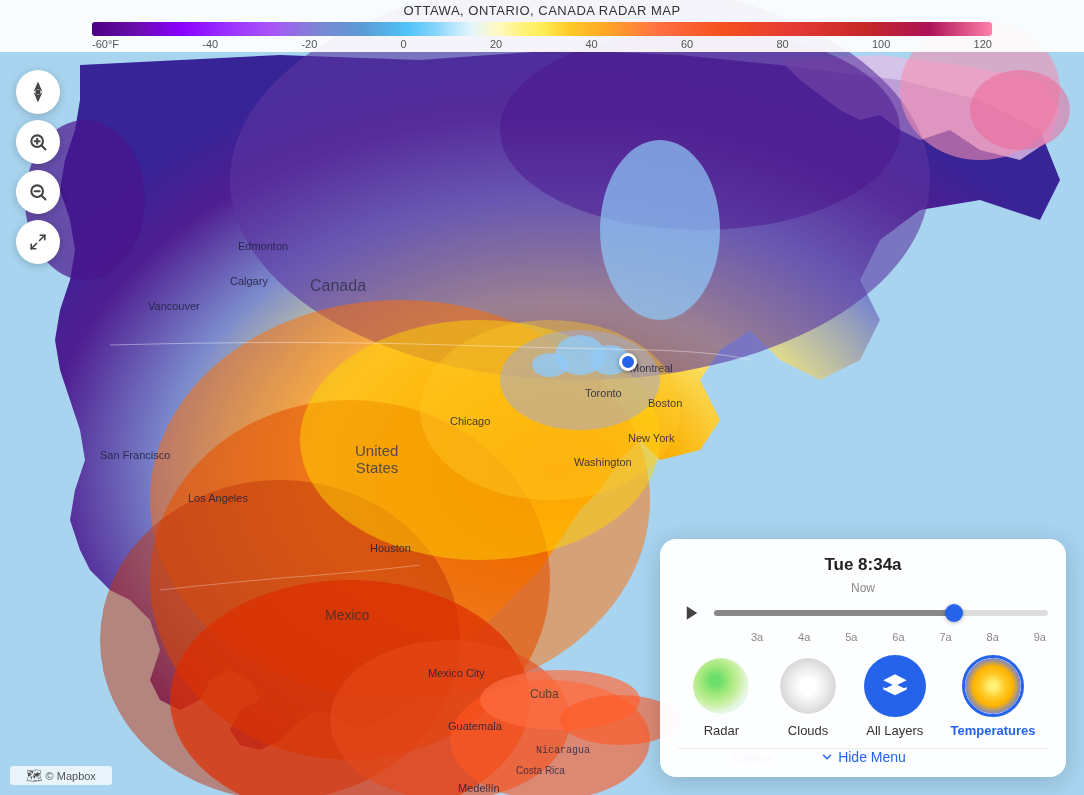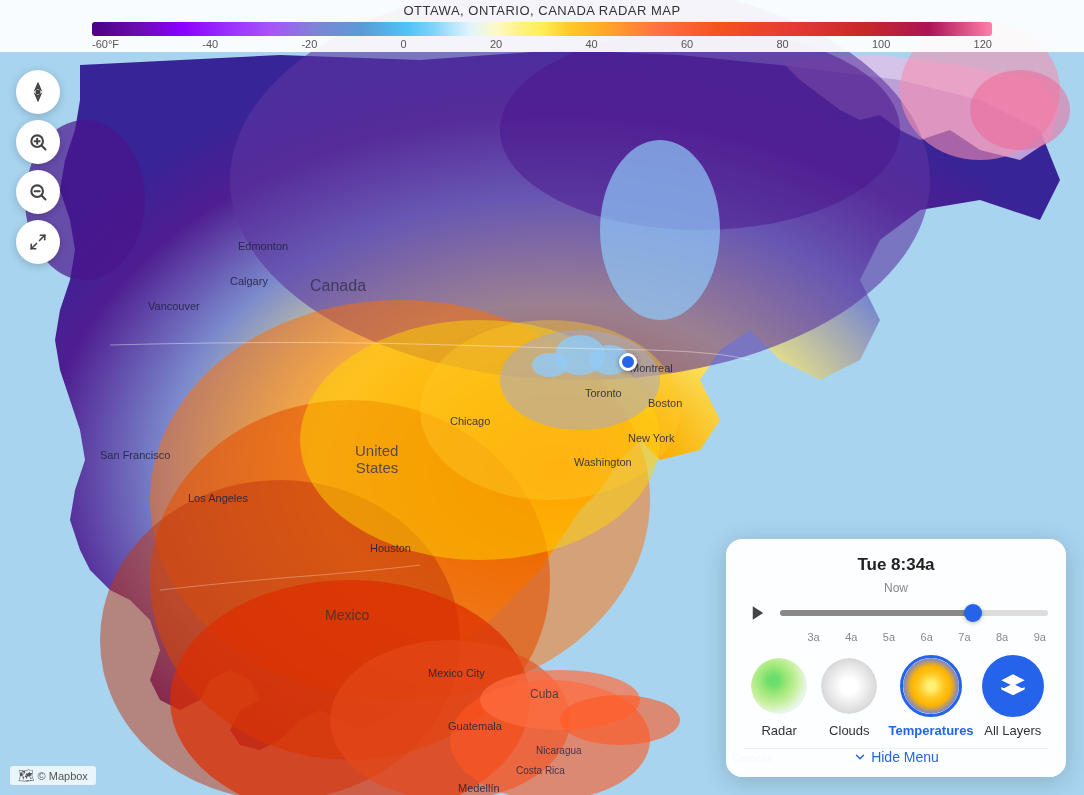--- a/index.html
+++ b/index.html
@@ -113,32 +113,32 @@
       transition: background 0.15s;
     }
 
     
     #mapbox-attr {
       position: absolute;
       bottom: 10px;
       left: 10px;
       background: rgba(255,255,255,0.75);
       border-radius: 3px;
-      padding: 2px 8px;
+      padding: 2px 16px;
       font-size: 11px;
       color: #555;
       z-index: 20;
     }
 
     
     #weather-panel {
       position: absolute;
       bottom: 18px;
       right: 18px;
-      width: 340px;
+      width: 406px;
       background: rgba(255,255,255,0.96);
       border-radius: 16px;
       box-shadow: 0 4px 24px rgba(0,0,0,0.18);
       padding: 16px 18px 12px;
       z-index: 30;
     }
     #panel-time {
       text-align: center;
       font-size: 17px;
       font-weight: 600;
@@ -383,21 +383,21 @@
     <span style="position:absolute;top:380px;left:628px;font-size:11px;color:rgba(30,30,60,0.85);font-family:inherit;">New York</span>
     <span style="position:absolute;top:404px;left:574px;font-size:11px;color:rgba(30,30,60,0.85);font-family:inherit;">Washington</span>
     <span style="position:absolute;top:345px;left:648px;font-size:11px;color:rgba(30,30,60,0.85);font-family:inherit;">Boston</span>
     <span style="position:absolute;top:335px;left:585px;font-size:11px;color:rgba(30,30,60,0.85);font-family:inherit;">Toronto</span>
     <span style="position:absolute;top:310px;left:630px;font-size:11px;color:rgba(30,30,60,0.85);font-family:inherit;">Montreal</span>
     <span style="position:absolute;top:615px;left:428px;font-size:11px;color:rgba(30,30,60,0.85);font-family:inherit;">Mexico City</span>
     <span style="position:absolute;top:668px;left:448px;font-size:11px;color:rgba(30,30,60,0.85);font-family:inherit;">Guatemala</span>
     <span style="position:absolute;top:700px;left:684px;font-size:11px;color:rgba(30,30,60,0.85);font-family:inherit;margin-left:48px;">Caracas</span>
     <span style="position:absolute;top:730px;left:458px;font-size:11px;color:rgba(30,30,60,0.85);font-family:inherit;">Medellín</span>
 
-    <span style="position:absolute;top:693px;left:496px;font-size:10px;color:rgba(30,30,60,0.8);font-family:Liberation Sans, sans-serif;padding-left:40px;">Nicaragua</span>
+    <span style="position:absolute;top:693px;left:496px;font-size:10px;color:rgba(30,30,60,0.8);font-family:Liberation Mono, monospace;padding-left:40px;">Nicaragua</span>
     <span style="position:absolute;top:713px;left:516px;font-size:10px;color:rgba(30,30,60,0.8);font-family:inherit;">Costa Rica</span>
   </div>
 
   <div id="ottawa-marker" style="left: 628px; top: 362px;"></div>
 
   <div id="legend">
     <div id="legend-title">OTTAWA, ONTARIO, CANADA RADAR MAP</div>
     <div id="legend-bar-wrap">
       <div id="legend-bar"></div>
     </div>
@@ -491,36 +491,36 @@
       </button>
 
       <button class="layer-btn">
         <div class="layer-icon">
           <div class="clouds-canvas"></div>
         </div>
         <span class="layer-label">Clouds</span>
       </button>
 
       <button class="layer-btn">
-        <div class="layer-icon active">
-          <div class="temp-canvas"></div>
-        </div>
-        <span class="layer-label active">Temperatures</span>
-      </button>
-
-      <button class="layer-btn">
         <div class="layer-icon all-layers">
           <div class="all-layers-icon">
             <svg width="28" height="28" viewBox="0 0 24 24" fill="white">
               <path d="M11.99 2L2 7l9.99 5 9.99-5-9.99-5zm0 8.04L2.01 15l9.98 5 9.97-5-9.97-5zM12 17.96L2 12.91v2.09l10 5 10-5v-2.09l-10 5.05z"></path>
             </svg>
           </div>
         </div>
         <span class="layer-label">All Layers</span>
       </button>
+
+      <button class="layer-btn">
+        <div class="layer-icon active">
+          <div class="temp-canvas"></div>
+        </div>
+        <span class="layer-label active">Temperatures</span>
+      </button>
     </div>
 
     <div id="hide-menu-row">
       <button id="hide-menu-btn">
         <svg width="14" height="14" viewBox="0 0 24 24" fill="none" stroke="#2563eb" stroke-width="2.5" stroke-linecap="round">
           <polyline points="6,9 12,15 18,9"></polyline>
         </svg>
         <span>Hide Menu</span>
       </button>
     </div>

